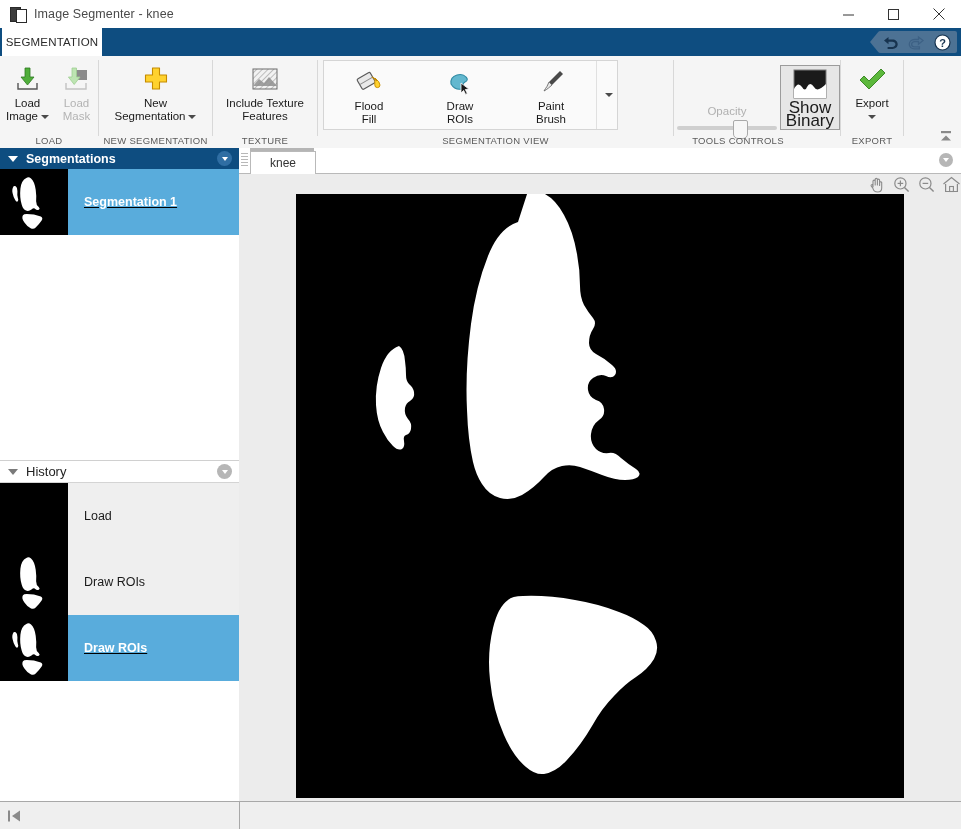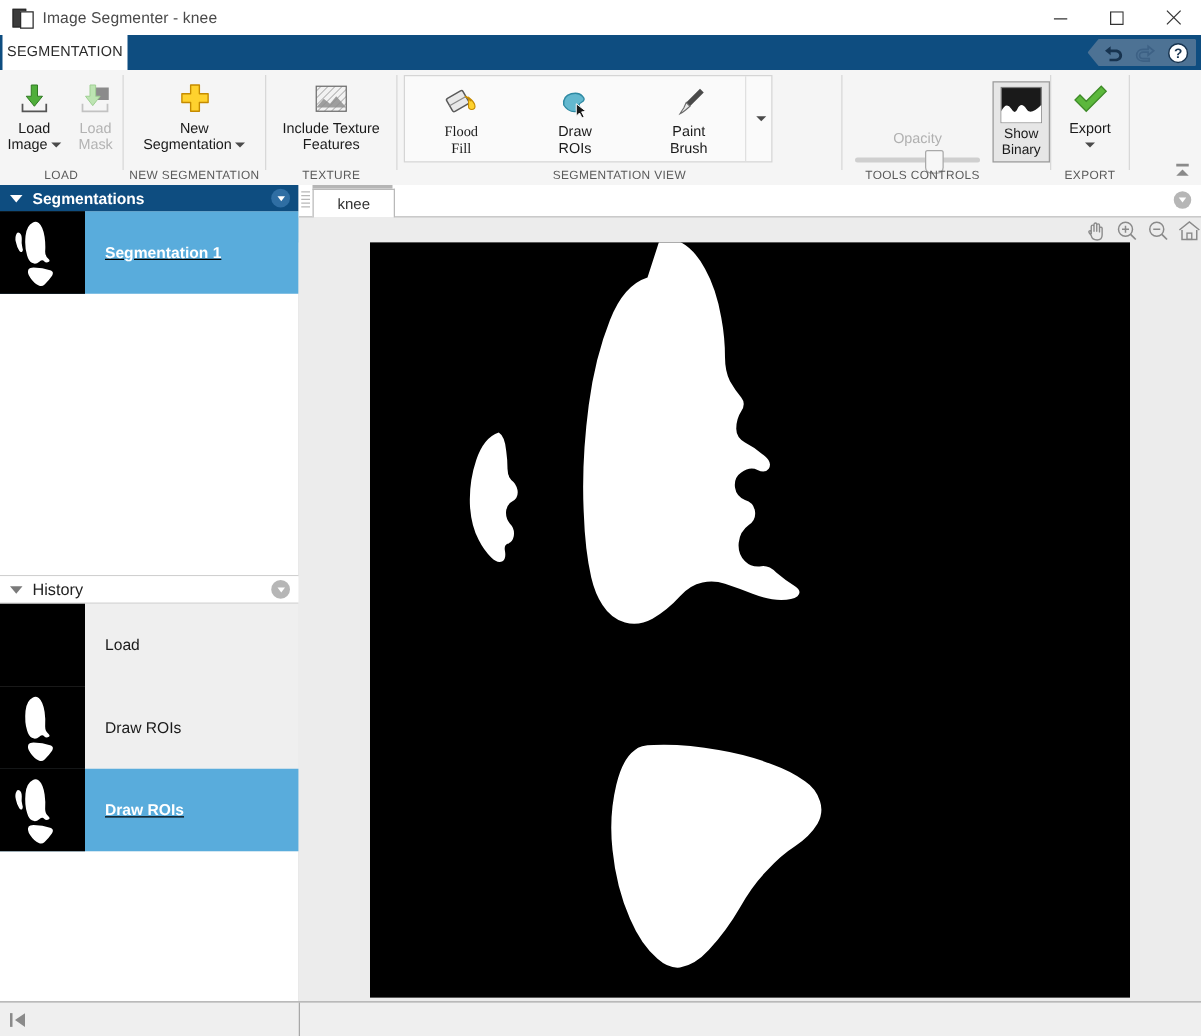--- a/index.html
+++ b/index.html
@@ -113,21 +113,21 @@
   }
   .slider-thumb {
     position:absolute; left:56px; top:-6px; width:13px; height:17px;
     background:#f7f7f7; border:1px solid #a9a9a9;
     border-radius:2px 2px 5px 5px;
   }
   .togglebtn {
     border:1px solid #9c9c9c; background:#e6e6e6;
     display:flex; flex-direction:column; align-items:center;
     padding:3px 5px 2px 5px; margin-top:12px;
-    font-size:11px; color:#1a1a1a; line-height:13px; text-align:center;
+    font-size:17px; color:#1a1a1a; line-height:13px; text-align:center;
   }
   .ribbon-collapse {
     position:absolute; right:6px; bottom:2px; width:18px; height:18px;
     display:flex; align-items:center; justify-content:center;
   }
 
   
   .leftpanel {
     position:absolute; left:0; top:148px; width:239px; height:653px;
     background:#ffffff; border-right:1px solid #a8a8a8;
@@ -344,21 +344,21 @@
             <div class="lbl">Features</div>
           </div>
         </div>
         <div class="rsec-label">TEXTURE</div>
       </div>
       <div class="rsec-divider"></div>
 
       <div class="rsec" style="width:355px;">
         <div class="rsec-body" style="padding-left:5px;">
           <div class="tools-box">
-            <div class="rbtn" style="width:78px;font-family:Liberation Serif, serif;">
+            <div class="rbtn" style="width:78px;">
               <div class="ico">
                 <svg width="29" height="29" viewBox="0 0 29 29">
                   <g transform="rotate(-30 13 13)">
                     <rect x="4" y="6" width="15" height="12" rx="1.5" fill="#e9e9e9" stroke="#5a5a5a" stroke-width="1.2"></rect>
                     <line x1="4" y1="12" x2="19" y2="12" stroke="#8a8a8a" stroke-width="1"></line>
                   </g>
                   <path d="M20 10 q5 4 5 7 a2.6 2.6 0 0 1 -5.2 0 q0 -3 0.2 -7 z" fill="#ffd22e" stroke="#c58b00" stroke-width="0.9"></path>
                   <path d="M17 9 q4 2 5 4" fill="none" stroke="#c58b00" stroke-width="1.3"></path>
                 </svg>
               </div>

